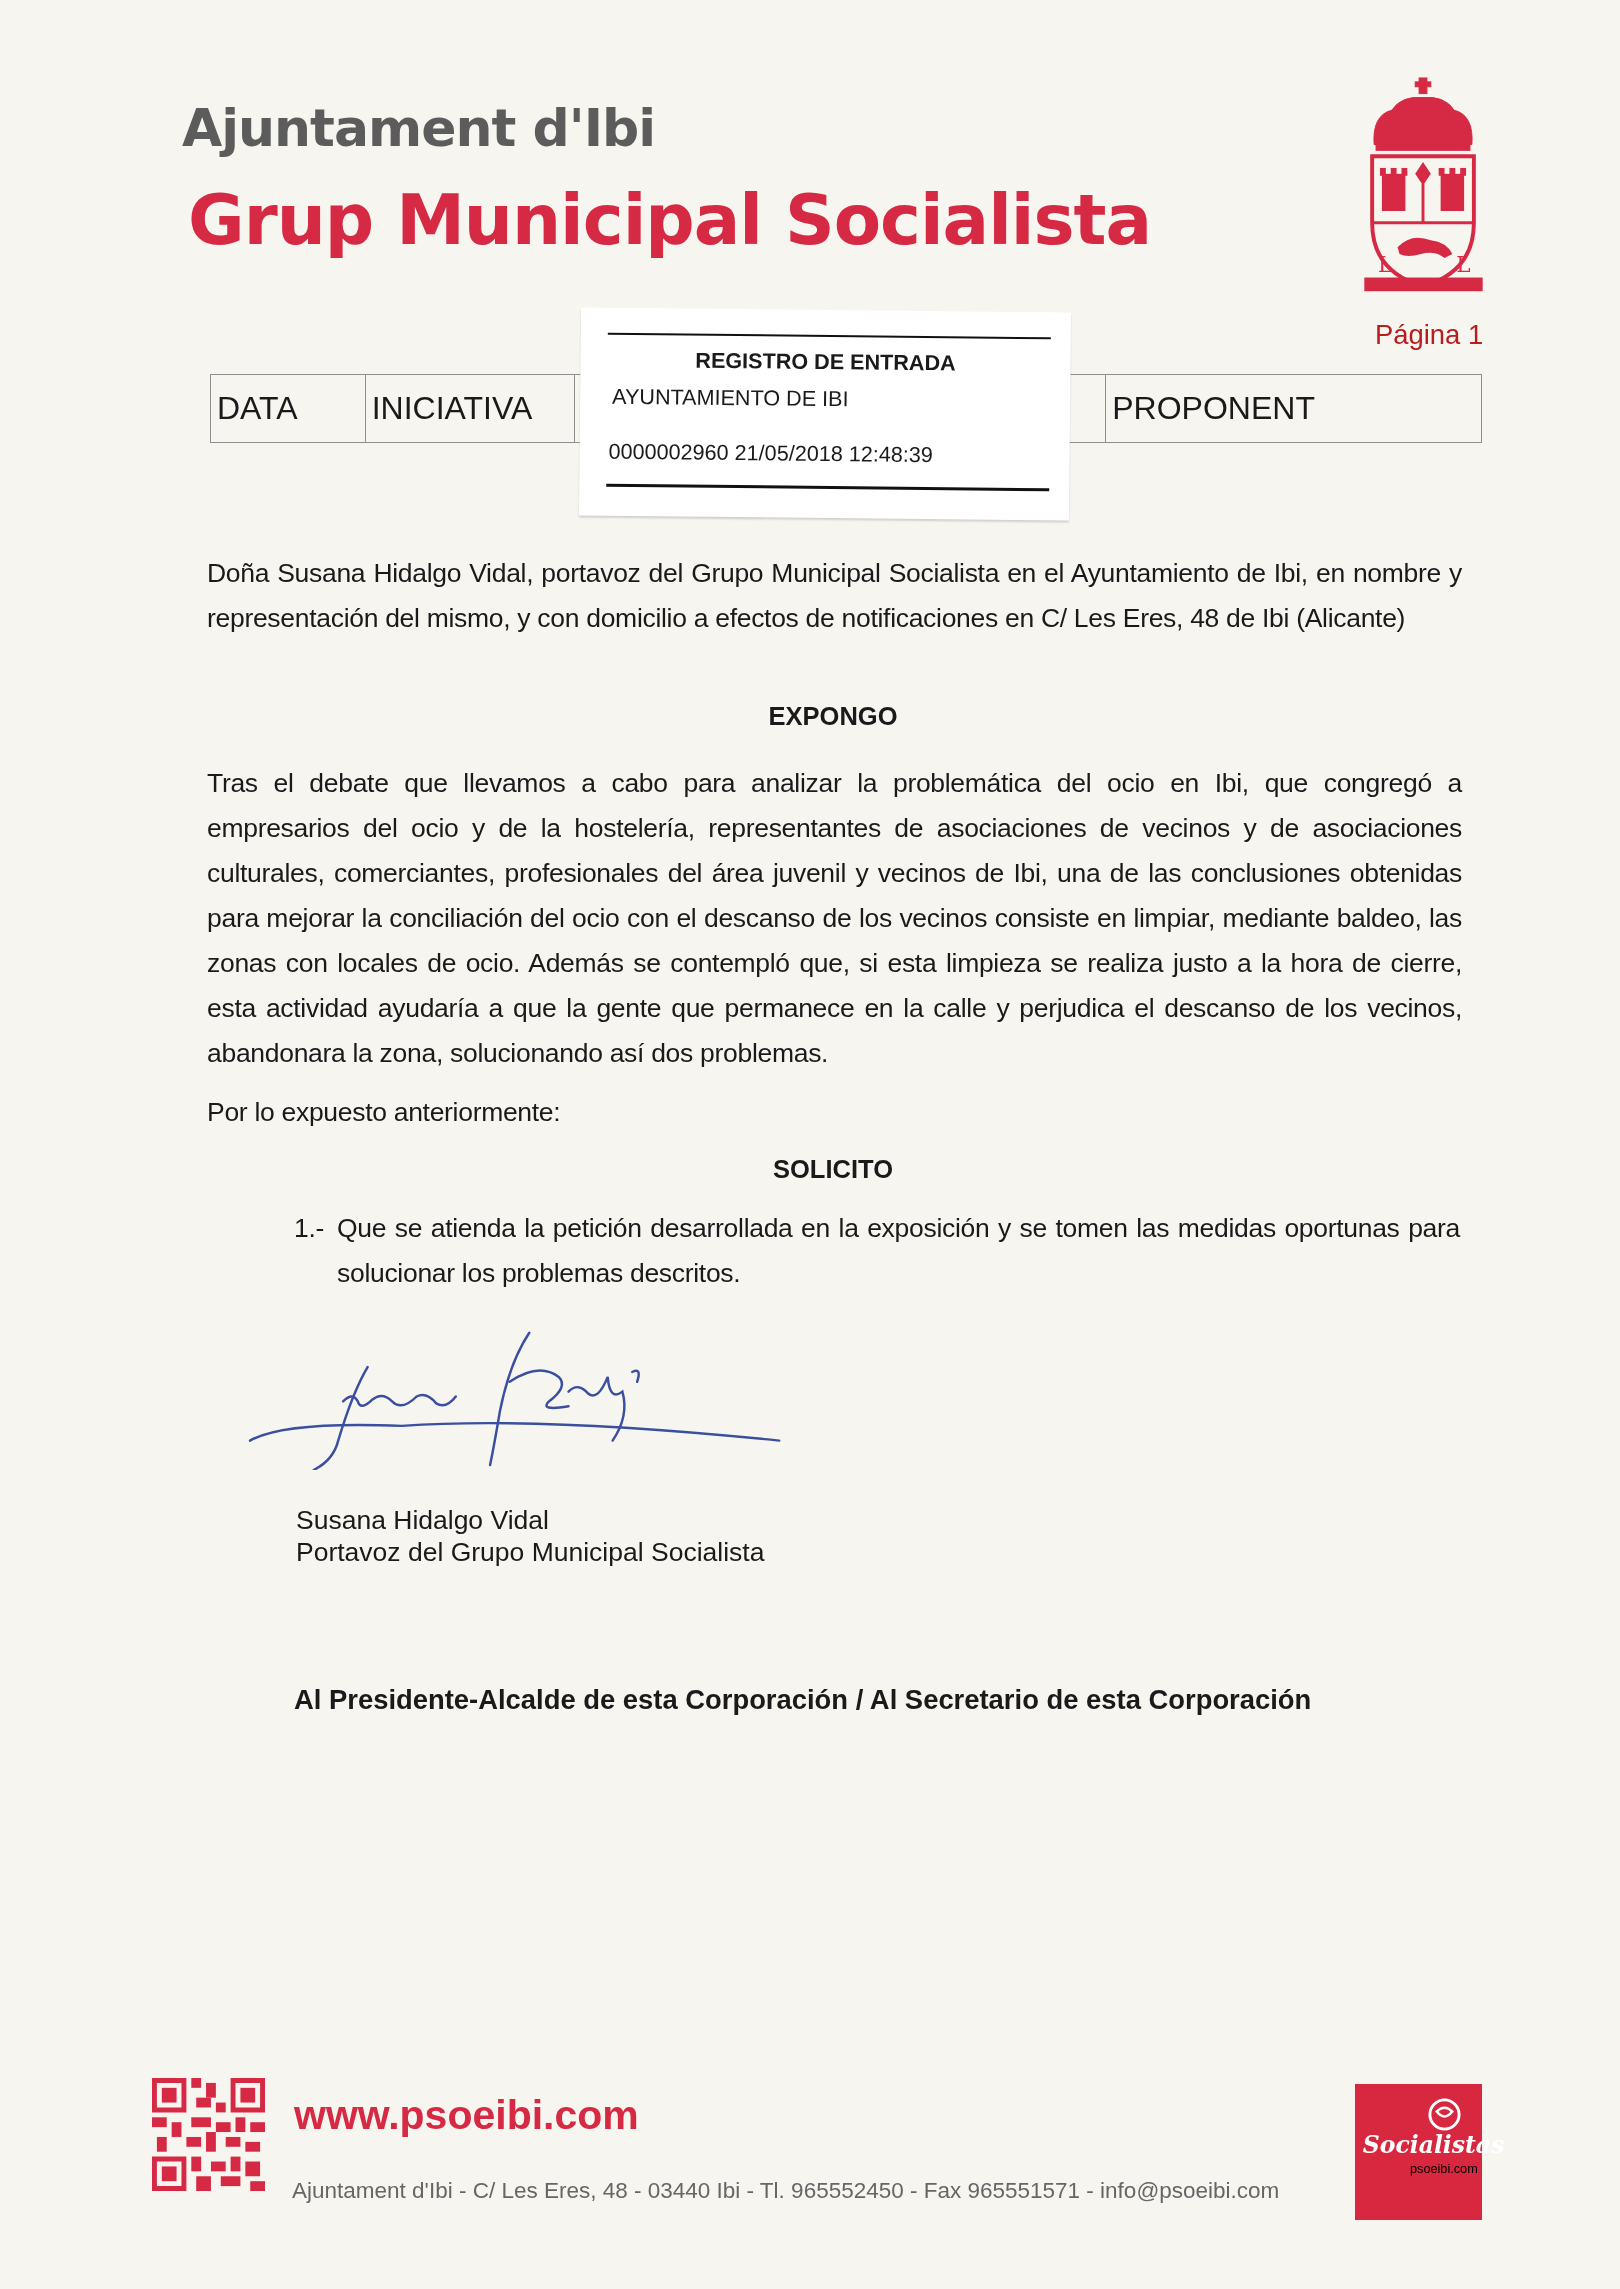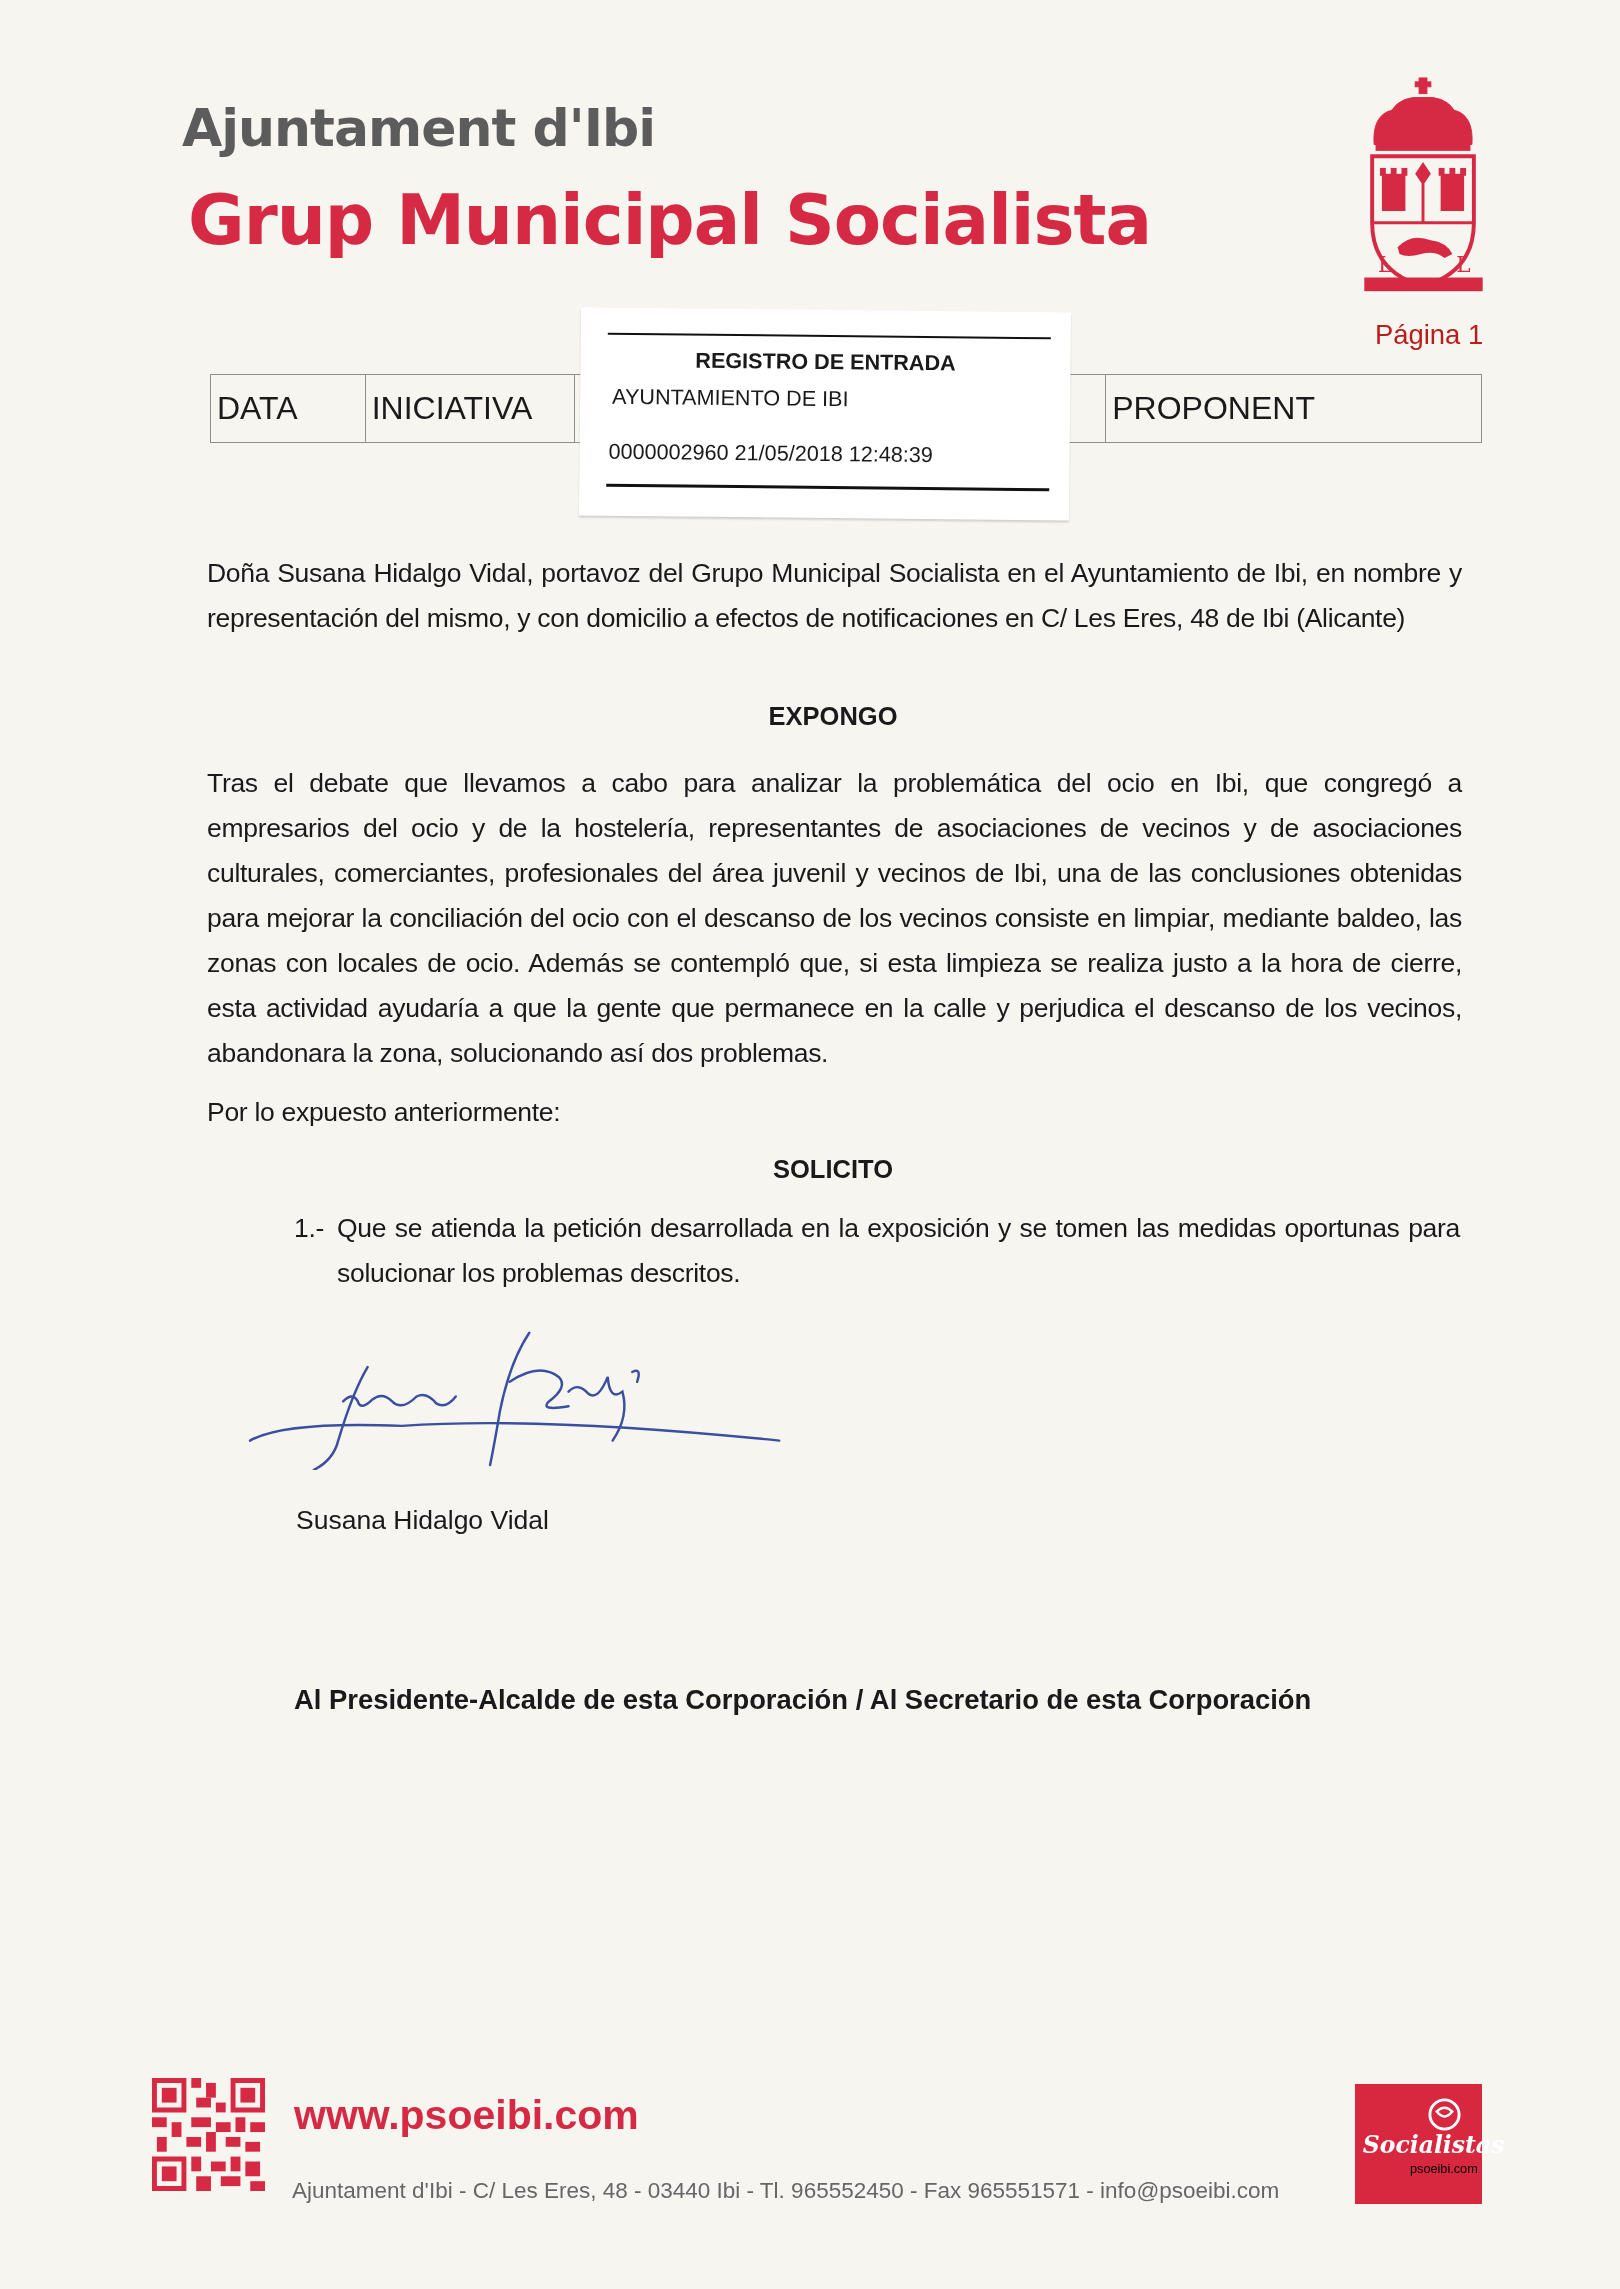--- a/index.html
+++ b/index.html
@@ -67,21 +67,21 @@
   .qr { position: absolute; left: 152px; top: 2078px; width: 113px; height: 113px; }
   .website {
     position: absolute; left: 294px; top: 2092px;
     font-weight: bold; font-size: 41px; color: #d62a44;
   }
   .footer-addr {
     position: absolute; left: 292px; top: 2178px;
     font-size: 22.5px; color: #666;
   }
   .logo-box {
-    position: absolute; left: 1355px; top: 2084px; width: 127px; height: 120px;
+    position: absolute; left: 1355px; top: 2084px; width: 127px; height: 136px;
     background: #d8283f;
   }
   .logo-box .rose { position: absolute; left: 71px; top: 11.8px; width: 37px; height: 37px; }
   .logo-box .brand {
     position: absolute; left: 7.8px; top: 47px; color: #fff;
     font-family: "DejaVu Serif", serif; font-style: italic; font-weight: bold; font-size: 23.5px;
   }
   .logo-box .sub {
     position: absolute; left: 55px; top: 78px; color: #000000; font-size: 12.7px;
   }
@@ -159,20 +159,21 @@
     <path d="M290 10 Q270 40 260 90 Q255 120 250 145"></path>
     <path d="M270 60 Q300 40 320 55 Q330 65 310 80 Q300 90 330 85"></path>
     <path d="M330 70 Q340 60 350 72 Q360 80 370 55 Q372 80 385 70 Q392 95 375 120"></path>
     <path d="M395 50 Q405 45 400 60"></path>
     <path d="M5 120 Q40 100 160 105 Q300 95 545 120"></path>
   </g>
 </svg>
 
 <div class="signer">
   <div>Susana Hidalgo Vidal</div>
+  <div>Portavoz del Grupo Municipal Socialista</div>
 </div>
 
 <div class="addressee">Al Presidente-Alcalde de esta Corporación / Al Secretario de esta Corporación</div>
 
 <svg class="qr" viewBox="0 0 23 23">
   <g fill="#d62a44">
     <path d="M0 0h7v7h-7z M1 1v5h5v-5z" fill-rule="evenodd"></path>
       <rect x="2" y="2" width="3" height="3"></rect>
     <path d="M16 0h7v7h-7z M17 1v5h5v-5z" fill-rule="evenodd"></path>
       <rect x="18" y="2" width="3" height="3"></rect>

